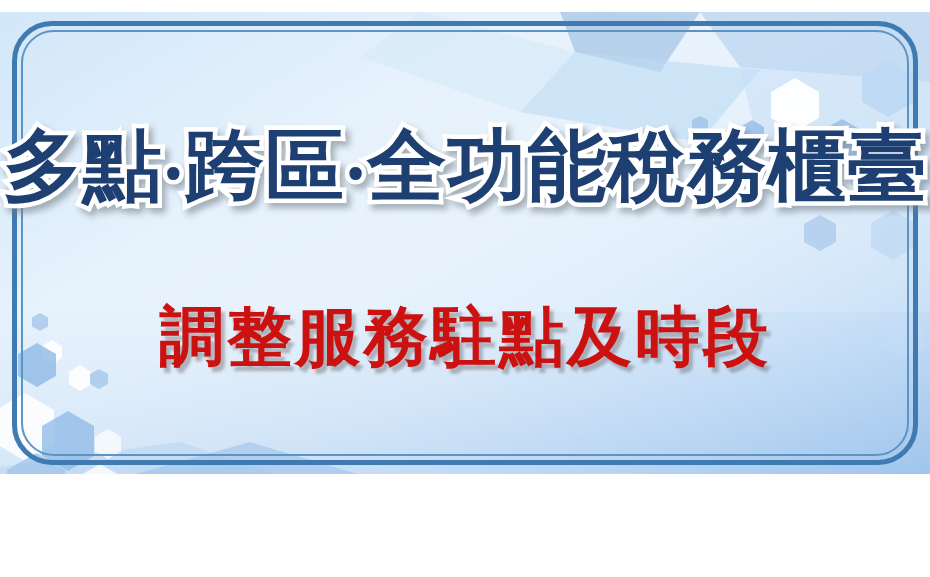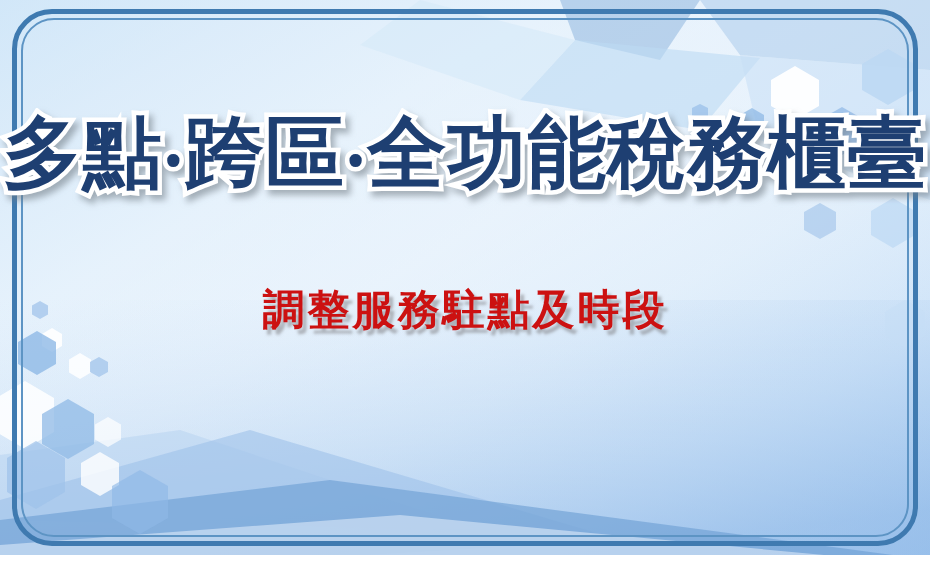--- a/index.html
+++ b/index.html
@@ -5,31 +5,32 @@
 <style>
   html, body {
     margin: 0;
     padding: 0;
     background: #ffffff;
   }
 
   #poster {
     position: relative;
     width: 930px;
-    height: 555px;
+    height: 462px;
     overflow: hidden;
-    font-family: Liberation Serif, serif;
+    font-family: Liberation Sans, sans-serif;
     background: linear-gradient(150deg,
                 #d8ecfa 0%,
                 #e8f3fc 14%,
                 #f3f9fe 30%,
                 #eff6fd 46%,
                 #e2effb 62%,
                 #c9e0f7 80%,
                 #a8cbf0 100%);
+    margin-top: 12px;
   }
 
   
   .bg-layer {
     position: absolute;
     inset: 0;
     pointer-events: none;
   }
   .bg-layer svg { display: block; width: 930px; height: 577px; }
 
@@ -94,21 +95,21 @@
   .subline {
     font-size: 62px;
     line-height: 1.30;
     font-weight: bold;
     letter-spacing: 2px;
     color: #cc1111;
     white-space: nowrap;
     text-shadow: 4px 5px 3px rgba(128,128,132,0.55);
   }
   .subline.line2 {
-    font-size: 42px;
+    font-size: 65px;
     letter-spacing: 3px;
   }
 </style>
 </head>
 <body>
 
 <div id="poster">
 
   <div class="bg-layer">
     <svg viewBox="0 0 930 577" xmlns="http://www.w3.org/2000/svg" aria-hidden="true">

